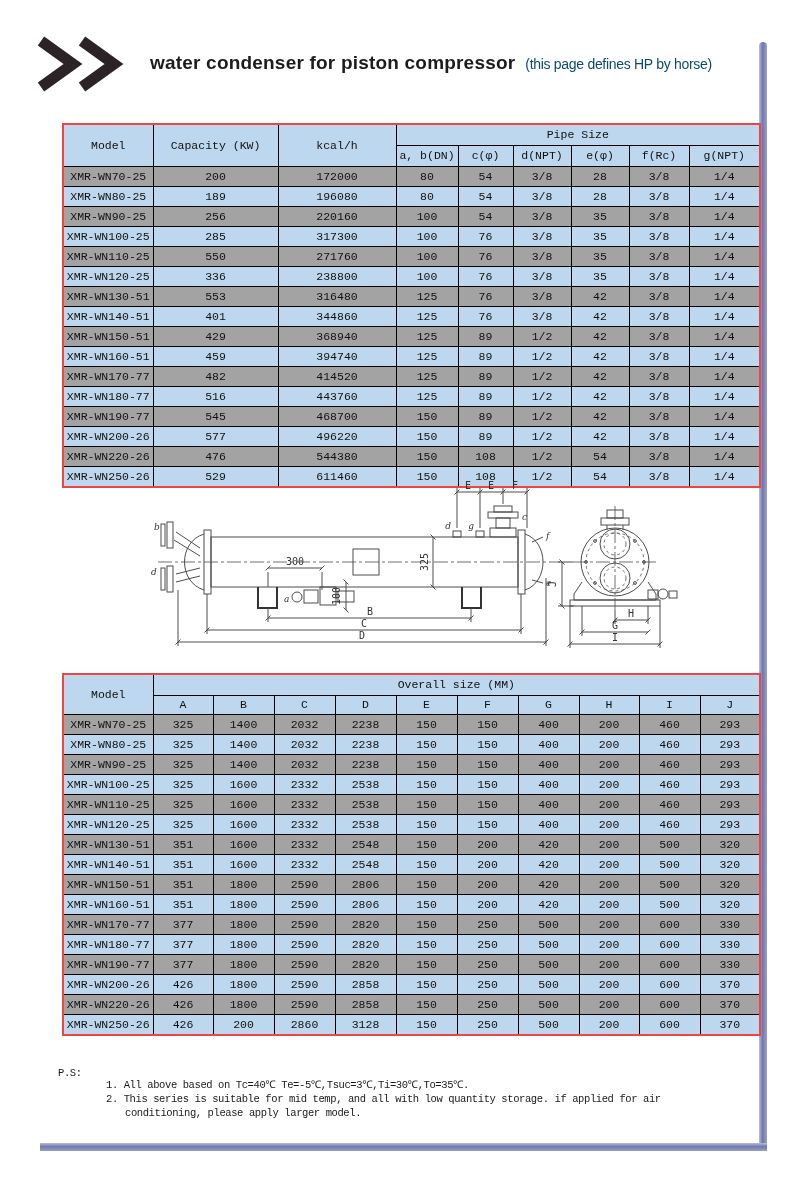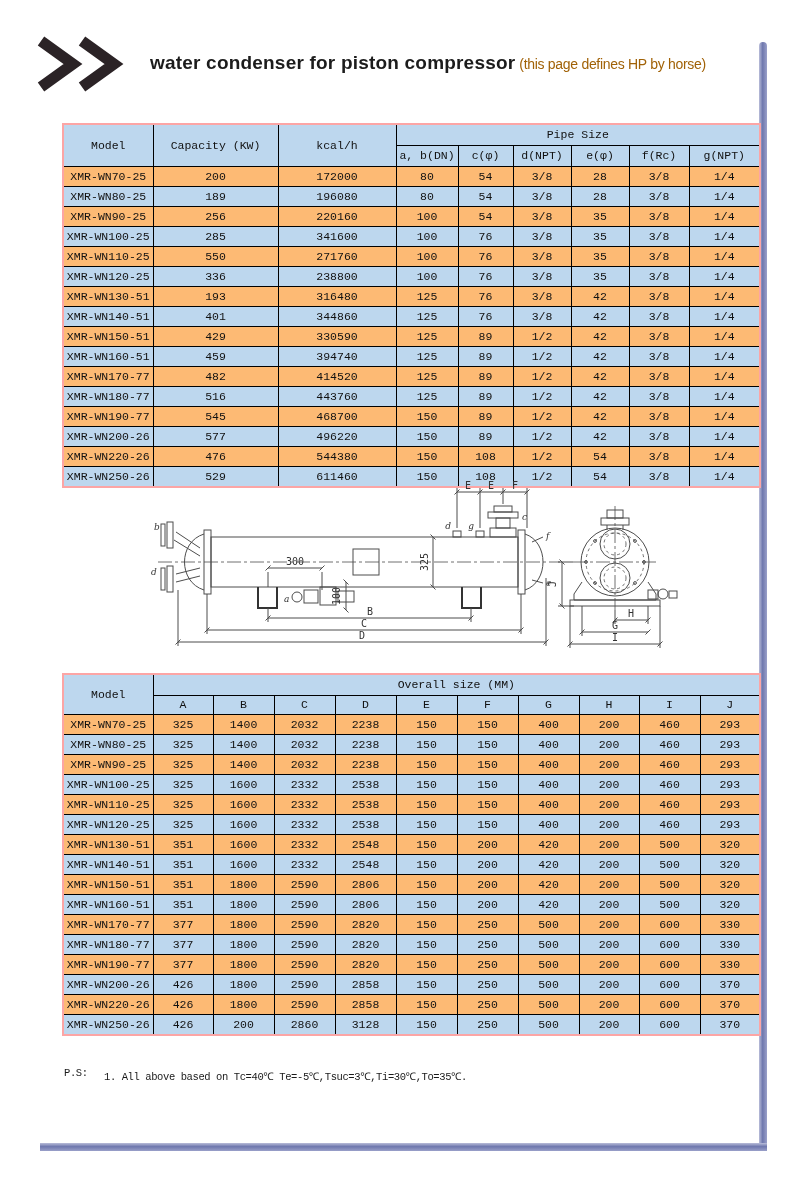--- a/index.html
+++ b/index.html
@@ -10,47 +10,47 @@
   .vbar { position:absolute; left:759px; top:42px; width:8px; height:1108px;
           background:linear-gradient(90deg,#b9bdd9,#6f78ae 45%,#9aa0c9);
           border-radius:4px 4px 0 0; }
   .hbar { position:absolute; left:40px; top:1143px; width:727px; height:8px;
           background:linear-gradient(180deg,#b9bdd9,#6f78ae 45%,#9aa0c9); }
 
   
   .logo { position:absolute; left:36px; top:36px; }
   .titlebar { position:absolute; left:150px; top:52px; white-space:nowrap; }
   .title { font-size:19px; font-weight:bold; color:#1c1c1c; letter-spacing:0.2px;margin-top:20px; }
-  .subtitle { font-size:14px; font-weight:normal; color:#a16207; margin-left:4px; letter-spacing:-0.3px; }
+  .subtitle { font-size:14px; font-weight:normal; color:#0c4a6e; margin-left:10px; letter-spacing:-0.3px; }
 
   
   table.dtable { position:absolute; border-collapse:collapse; table-layout:fixed;
-                 background:#fdba74; border:2px solid #fca5a5; }
+                 background:#a3a3a3; border:2px solid #ef4444; }
   .dtable th, .dtable td { border:1px solid #000; text-align:center; padding:0;
        font-family:"Liberation Mono","DejaVu Sans Mono",monospace;
        font-size:11.5px; color:#111; height:19px; line-height:1;
        white-space:nowrap; overflow:hidden; }
   .dtable th { background:#bdd7ee; font-weight:normal; height:20px; }
   .dtable tbody tr:nth-child(even) td { background:#bdd7ee; }
 
   
   .drawing { position:absolute; left:50px; top:478px; }
   .drawing .ln { stroke:#4d4d4d; stroke-width:1; fill:none; }
   .drawing .thick { stroke:#333; stroke-width:2; fill:none; }
   .drawing .cl { stroke:#4d4d4d; stroke-width:0.8; fill:none; stroke-dasharray:14,3,3,3; }
   .drawing .dsh { stroke:#4d4d4d; stroke-width:0.8; fill:none; stroke-dasharray:3,3; }
   .drawing .dim { font:10px "DejaVu Sans Mono",monospace; fill:#333; }
   .drawing .plbl { font:italic 9px "DejaVu Serif",serif; fill:#333; }
 
   
-  .notes { position:absolute; left:64px; top:1066px; width:644px;
+  .notes { position:absolute; left:58px; top:1066px; width:644px;
            font-family:"Liberation Mono","DejaVu Sans Mono",monospace;
            font-size:10.5px; letter-spacing:-0.4px; color:#1a1a1a; line-height:1.35; }
   .notes .ps { position:absolute; left:0; top:0; }
-  .notes ol { margin:4px; padding:0 0 0 36px; list-style:none; }
+  .notes ol { margin:12px; padding:0 0 0 36px; list-style:none; }
   .notes li { padding-left:19px; text-indent:-19px; }
 </style>
 </head>
 <body>
 
 <div class="page">
 
   <div class="vbar"></div>
   <div class="hbar"></div>
 
@@ -122,21 +122,21 @@
           <td>100</td>
           <td>54</td>
           <td>3/8</td>
           <td>35</td>
           <td>3/8</td>
           <td>1/4</td>
         </tr>
         <tr>
           <td>XMR-WN100-25</td>
           <td>285</td>
-          <td>341600</td>
+          <td>317300</td>
           <td>100</td>
           <td>76</td>
           <td>3/8</td>
           <td>35</td>
           <td>3/8</td>
           <td>1/4</td>
         </tr>
         <tr>
           <td>XMR-WN110-25</td>
           <td>550</td>
@@ -154,21 +154,21 @@
           <td>238800</td>
           <td>100</td>
           <td>76</td>
           <td>3/8</td>
           <td>35</td>
           <td>3/8</td>
           <td>1/4</td>
         </tr>
         <tr>
           <td>XMR-WN130-51</td>
-          <td>193</td>
+          <td>553</td>
           <td>316480</td>
           <td>125</td>
           <td>76</td>
           <td>3/8</td>
           <td>42</td>
           <td>3/8</td>
           <td>1/4</td>
         </tr>
         <tr>
           <td>XMR-WN140-51</td>
@@ -177,21 +177,21 @@
           <td>125</td>
           <td>76</td>
           <td>3/8</td>
           <td>42</td>
           <td>3/8</td>
           <td>1/4</td>
         </tr>
         <tr>
           <td>XMR-WN150-51</td>
           <td>429</td>
-          <td>330590</td>
+          <td>368940</td>
           <td>125</td>
           <td>89</td>
           <td>1/2</td>
           <td>42</td>
           <td>3/8</td>
           <td>1/4</td>
         </tr>
         <tr>
           <td>XMR-WN160-51</td>
           <td>459</td>
@@ -650,16 +650,17 @@
           <td>600</td>
           <td>370</td>
         </tr>
       </tbody>
   </table>
 
   <div class="notes">
     <span class="ps">P.S:</span>
     <ol>
       <li>1. All above based on Tc=40℃ Te=-5℃,Tsuc=3℃,Ti=30℃,To=35℃.</li>
+      <li>2. This series is suitable for mid temp, and all with low quantity storage. if applied for air conditioning, please apply larger model.</li>
     </ol>
   </div>
 
 </div>
 
 </body></html>

